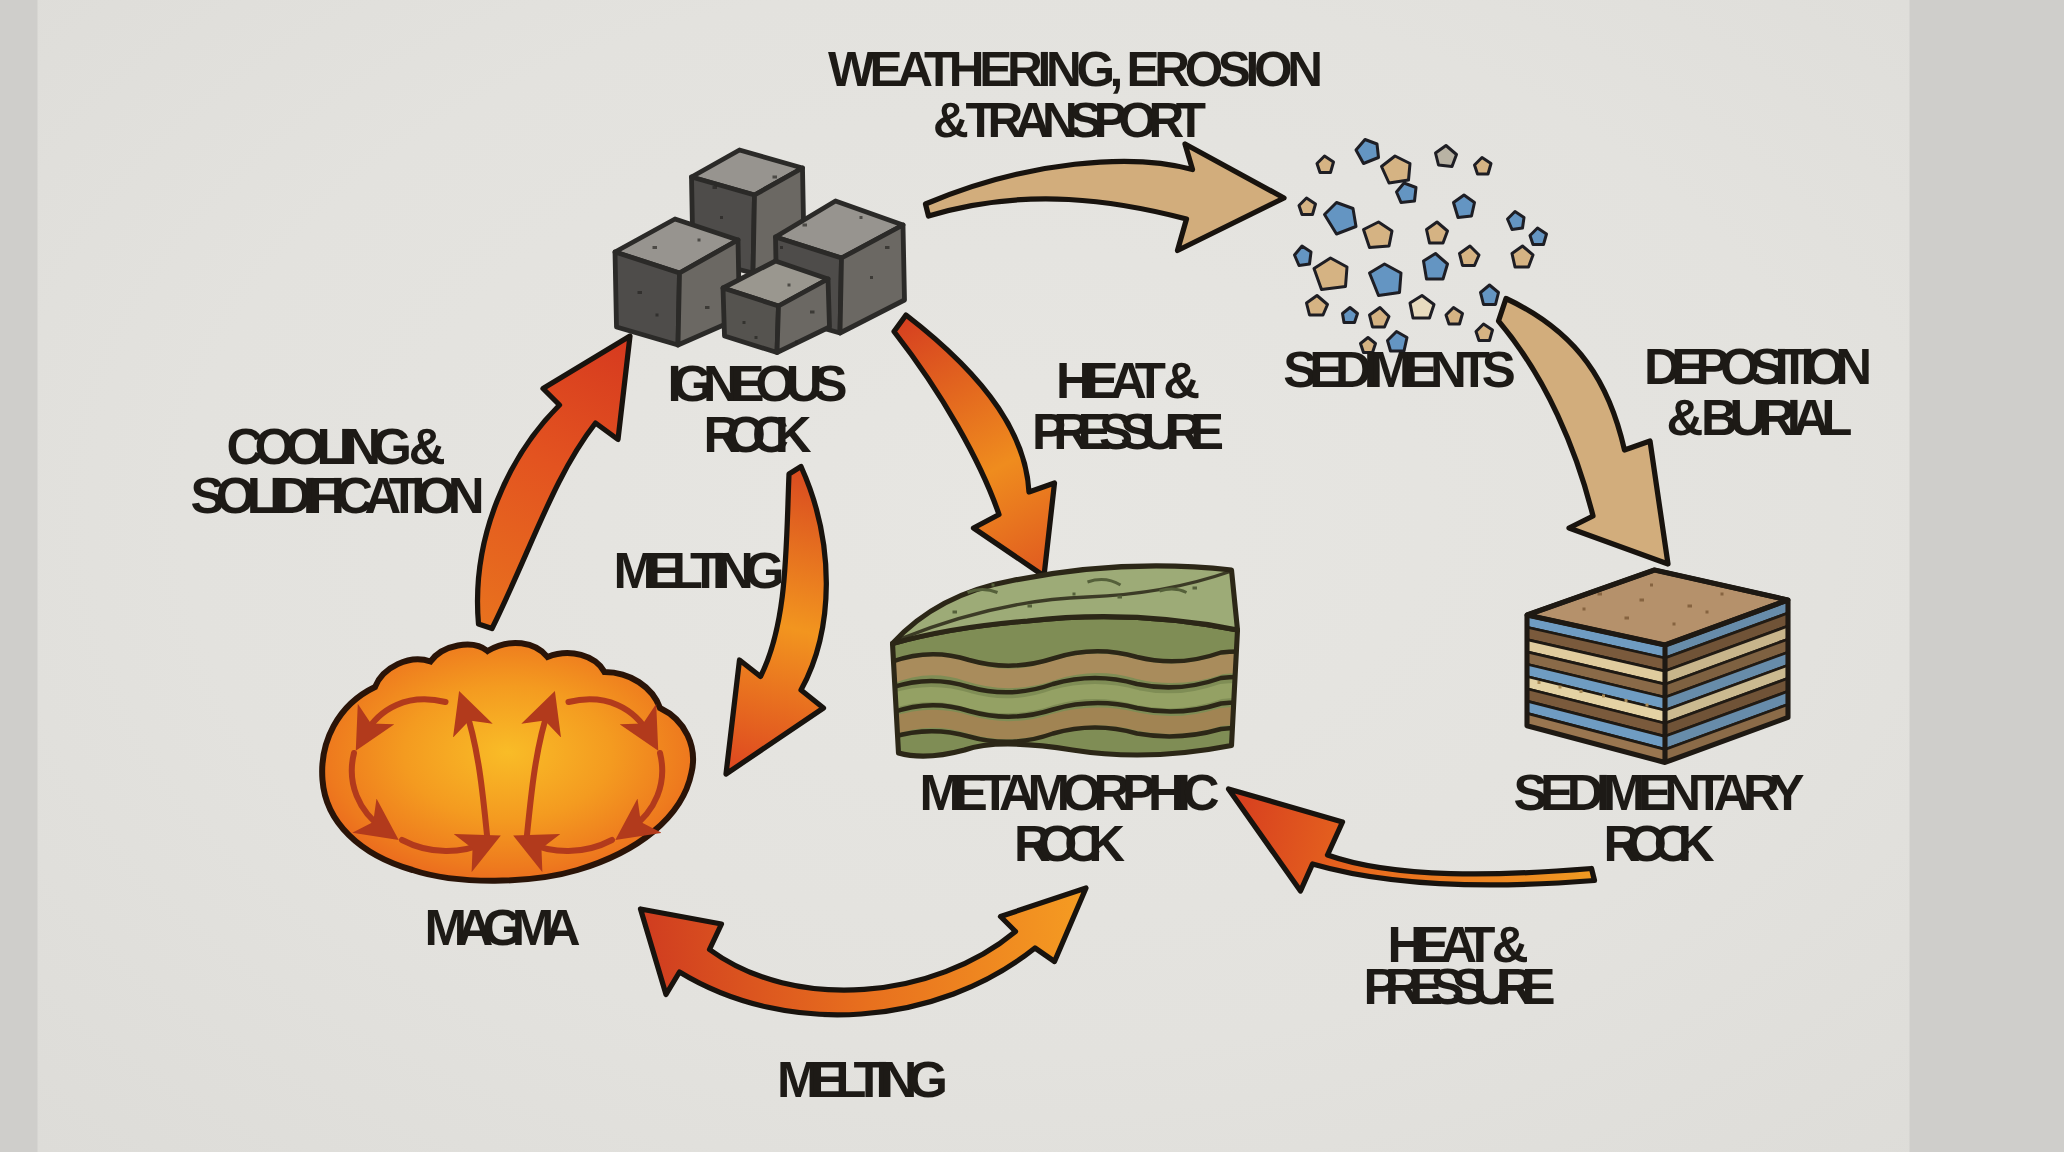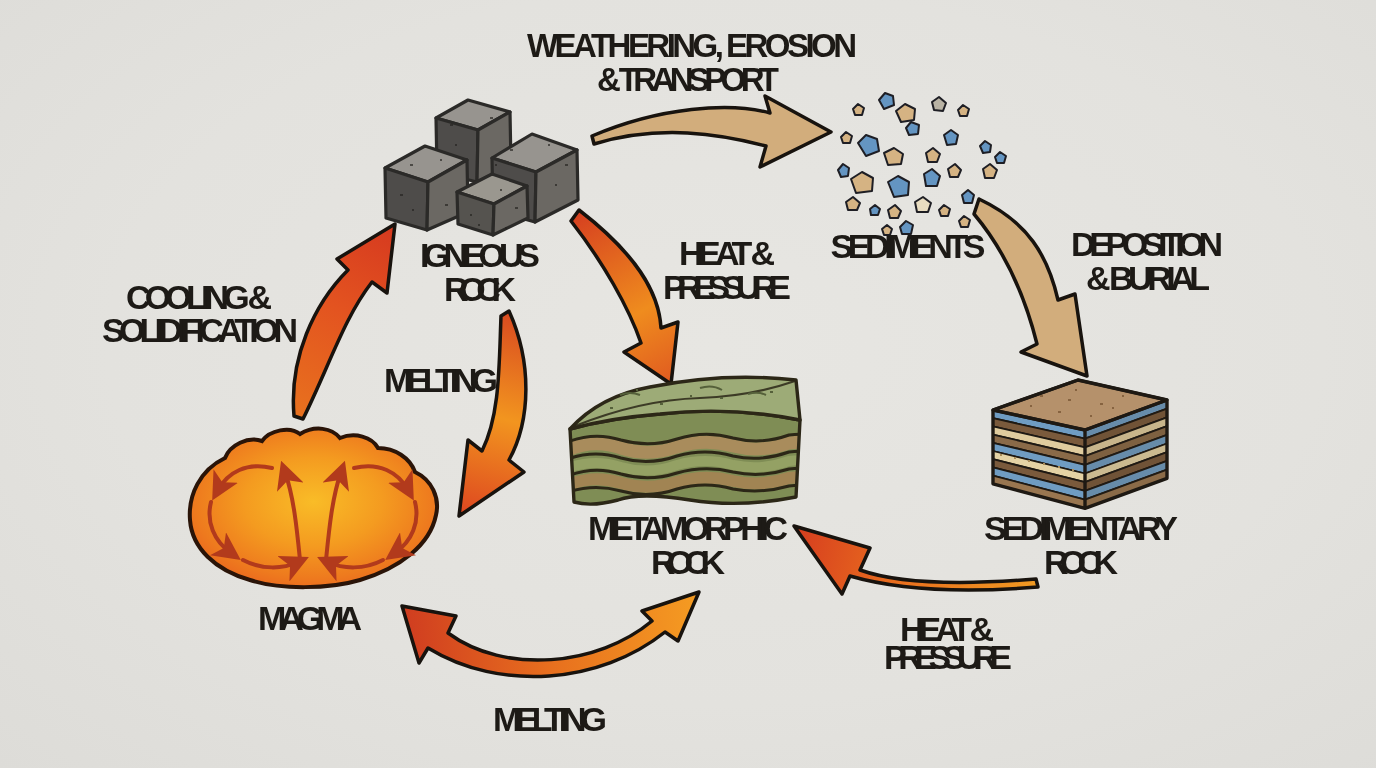--- a/index.html
+++ b/index.html
@@ -1,19 +1,20 @@
 <!DOCTYPE html>
 <html><head>
 <meta charset="utf-8">
 <style>
   html,body{margin:0;padding:0;background:#cfcecb;}
   #stage{
-    width:1376px;height:768px;position:relative;overflow:hidden;
+    width:1248px;height:768px;position:relative;overflow:hidden;
     background:radial-gradient(ellipse at 52% 45%, #e7e6e2 0%, #e3e2de 60%, #dddcd8 100%);
     font-family:"Liberation Sans", sans-serif;
+    margin-left:25px;
   }
   svg{display:block}
   .lbl{
     font-family:"Liberation Sans", sans-serif;
     font-weight:700;
     fill:#1d1a16;
     font-size:34px;
   }
   .lbl33{font-size:33px}
 </style>

